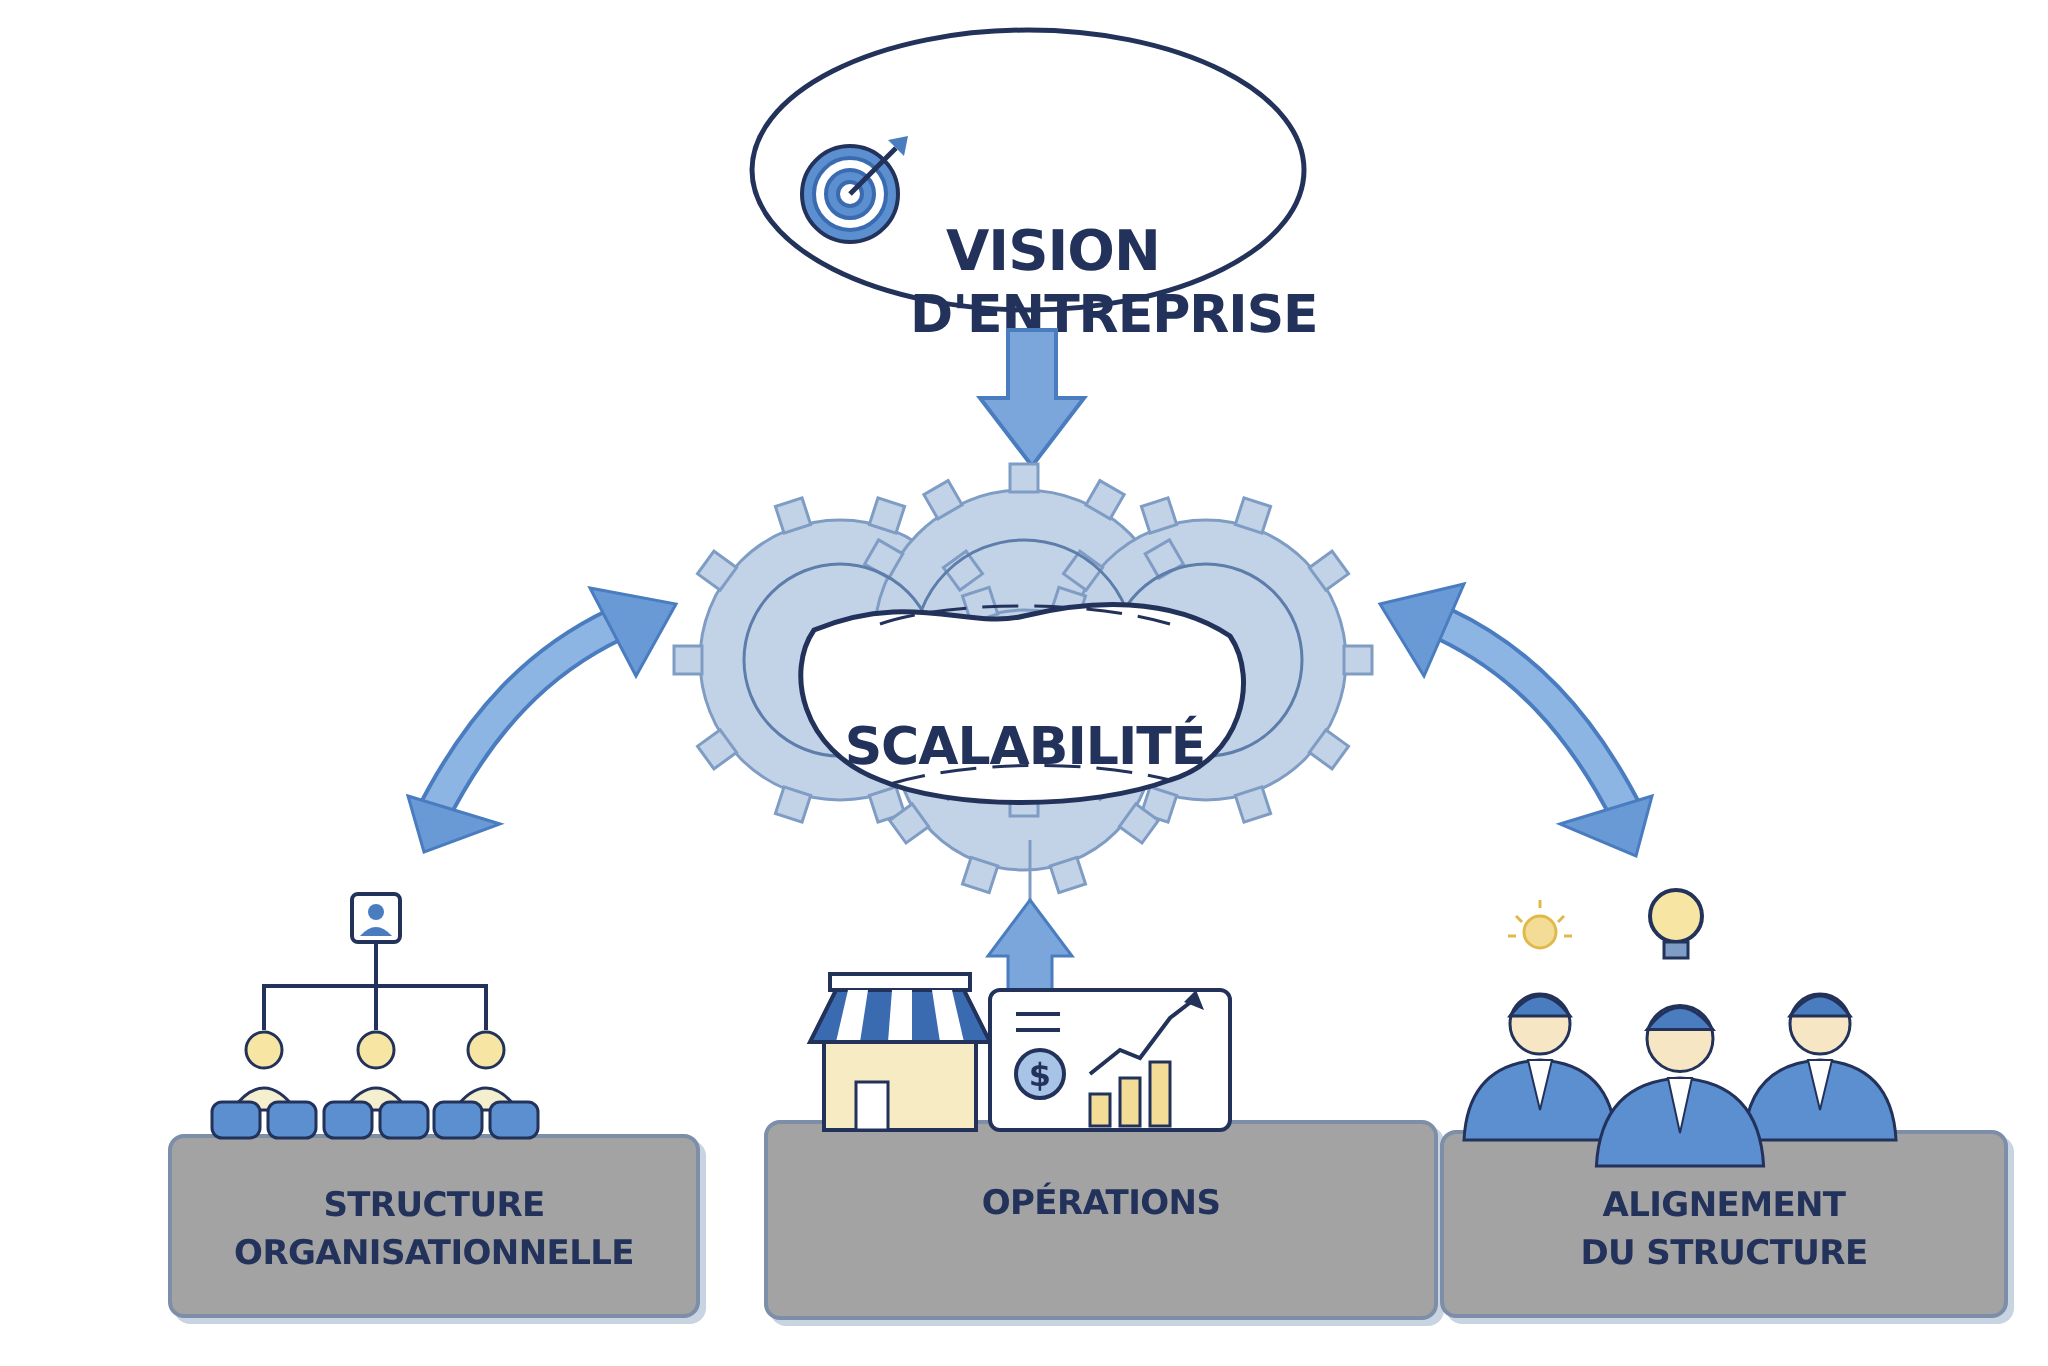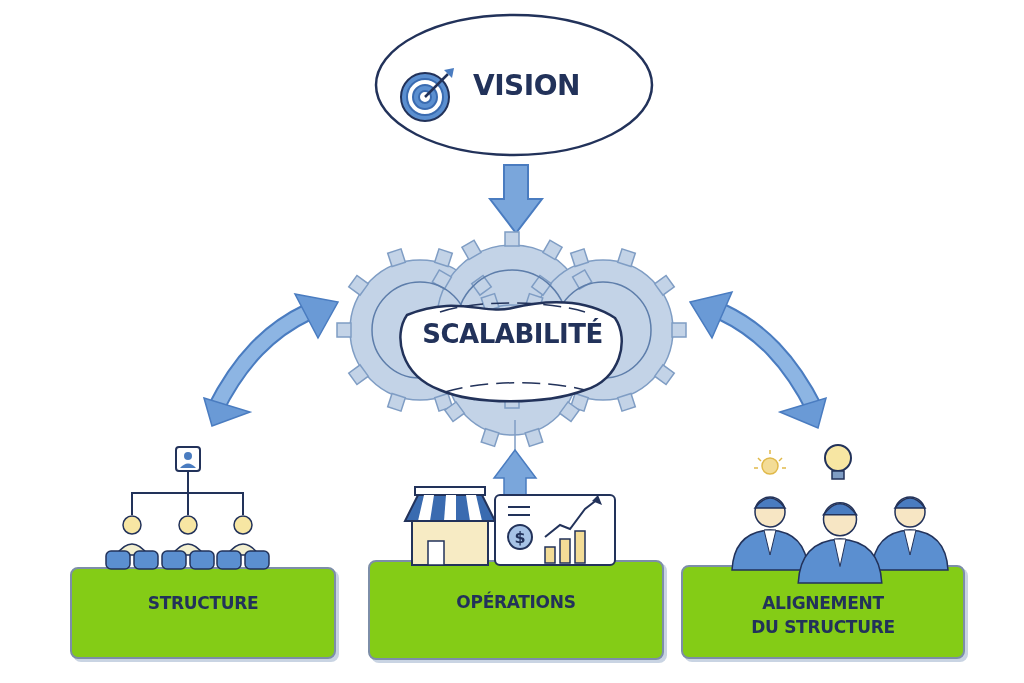--- a/index.html
+++ b/index.html
@@ -1,38 +1,39 @@
 <!DOCTYPE html>
 <html><head>
 <meta charset="utf-8">
 <style>
   html, body { margin:0; padding:0; background:#ffffff; }
   body { width:1024px; height:683px; position:relative; overflow:hidden; font-family:"DejaVu Sans", sans-serif; }
   .abs { position:absolute; }
-  .title-text { color:#22325a; font-weight:bold; text-align:center; letter-spacing:-0.5px; }
-  .card { position:absolute; background:#84cc16; border:2px solid #7d8ea8; border-radius:8px; box-shadow: 3px 3px 0 #c9d4e3; }
+  .title-text { color:#22325a; font-weight:bold; text-align:center; letter-spacing:-0.5px;margin-top:40px; }
+  .card { position:absolute; background:#a3a3a3; border:2px solid #7d8ea8; border-radius:8px; box-shadow: 3px 3px 0 #c9d4e3; margin-left: 14px; }
   .card-label { position:absolute; left:0; right:0; text-align:center; color:#22325a; font-weight:bold; font-size:17px; line-height:24px; letter-spacing:-0.3px; }
   svg { overflow:visible; }
 </style>
 </head>
 <body>
 
 <div class="abs" style="left:373px;top:10px;width:283px;height:150px;">
   <svg width="283" height="150">
     <ellipse cx="141" cy="75" rx="138" ry="70" fill="#fff" stroke="#22325a" stroke-width="2.5"></ellipse>
   </svg>
   <svg class="abs" style="left:25px;top:54px;" width="60" height="60">
     <circle cx="27" cy="33" r="24" fill="#5b8fd0" stroke="#22325a" stroke-width="2"></circle>
     <circle cx="27" cy="33" r="18" fill="#fff" stroke="#3a6bb0" stroke-width="2"></circle>
     <circle cx="27" cy="33" r="12" fill="#5b8fd0" stroke="#3a6bb0" stroke-width="2"></circle>
     <circle cx="27" cy="33" r="6" fill="#fff" stroke="#3a6bb0" stroke-width="2"></circle>
     <line x1="27" y1="33" x2="50" y2="10" stroke="#22325a" stroke-width="2.5"></line>
     <polygon points="46,6 56,4 54,14 50,10" fill="#4a7cc0"></polygon>
   </svg>
   <div class="abs title-text" style="left:100px;top:60px;font-size:28px;line-height:32px;">VISION</div>
+  <div class="abs title-text" style="left:82px;top:93px;font-size:26px;line-height:30px;">D'ENTREPRISE</div>
 </div>
 
 <svg class="abs" style="left:488px;top:165px;" width="56" height="72">
   <polygon points="16,0 40,0 40,34 54,34 28,68 2,34 16,34" fill="#7aa6db" stroke="#4a7cc0" stroke-width="2"></polygon>
 </svg>
 
 <svg class="abs" style="left:345px;top:240px;" width="335" height="200">
   <g fill="#c3d3e7" stroke="#7f9dc4" stroke-width="1.5">
     <circle cx="75" cy="90" r="70"></circle>
     <circle cx="167" cy="80" r="75"></circle>
@@ -108,20 +109,21 @@
   <polygon points="100,132 146,118 138,148" fill="#6a9ad6" stroke="#4a7cc0" stroke-width="1.5"></polygon>
 </svg>
 
 <svg class="abs" style="left:490px;top:420px;" width="50" height="80">
   <line x1="25" y1="0" x2="25" y2="30" stroke="#7f9dc4" stroke-width="1.5"></line>
   <polygon points="25,30 46,58 36,58 36,80 14,80 14,58 4,58" fill="#7aa6db" stroke="#4a7cc0" stroke-width="1.5"></polygon>
 </svg>
 
 <div class="card" style="left:70px;top:567px;width:262px;height:88px;">
   <div class="card-label" style="top:22px;">STRUCTURE</div>
+  <div class="card-label" style="top:46px;">ORGANISATIONNELLE</div>
 </div>
 <svg class="abs" style="left:105px;top:445px;" width="180" height="130">
   <rect x="71" y="2" width="24" height="24" rx="3" fill="#fff" stroke="#22325a" stroke-width="2"></rect>
   <circle cx="83" cy="11" r="4" fill="#4a7cc0"></circle>
   <path d="M75,23 Q83,14 91,23 Z" fill="#4a7cc0"></path>
   <line x1="83" y1="26" x2="83" y2="70" stroke="#22325a" stroke-width="2"></line>
   <polyline points="27,70 27,48 138,48 138,70" fill="none" stroke="#22325a" stroke-width="2"></polyline>
   <g id="org-people">
       <g>
         <circle cx="27" cy="80" r="9" fill="#f7e6a3" stroke="#22325a" stroke-width="1.5"></circle>
@@ -137,21 +139,21 @@
       </g>
       <g>
         <circle cx="138" cy="80" r="9" fill="#f7e6a3" stroke="#22325a" stroke-width="1.5"></circle>
         <path d="M122,110 Q138,88 154,110 Z" fill="#f3efcf" stroke="#22325a" stroke-width="1.5"></path>
         <rect x="112" y="106" width="24" height="18" rx="5" fill="#5b8fd0" stroke="#22325a" stroke-width="1.5"></rect>
         <rect x="140" y="106" width="24" height="18" rx="5" fill="#5b8fd0" stroke="#22325a" stroke-width="1.5"></rect>
       </g>
     </g>
 </svg>
 
-<div class="card" style="left:368px;top:560px;width:292px;height:96px;">
+<div class="card" style="left:368px;top:560px;width:292px;height:96px;padding-left:41px;">
   <div class="card-label" style="top:28px;">OPÉRATIONS</div>
 </div>
 <svg class="abs" style="left:400px;top:485px;" width="220" height="85">
   <rect x="15" y="2" width="70" height="8" fill="#fff" stroke="#22325a" stroke-width="2"></rect>
   <path d="M5,36 L18,10 L82,10 L95,36 Z" fill="#3a6bb0" stroke="#22325a" stroke-width="2"></path>
   <g fill="#fff">
       <polygon points="24,10 34,10 30,36 18,36"></polygon>
       <polygon points="46,10 56,10 56,36 44,36"></polygon>
       <polygon points="66,10 76,10 82,36 70,36"></polygon>
     </g>
@@ -164,21 +166,21 @@
   <text x="120" y="58" font-size="16" font-weight="bold" text-anchor="middle" fill="#22325a" font-family="DejaVu Sans, sans-serif">$</text>
   <g fill="#f3dc96" stroke="#22325a" stroke-width="1.5">
     <rect x="145" y="62" width="10" height="16"></rect>
       <rect x="160" y="54" width="10" height="24"></rect>
       <rect x="175" y="46" width="10" height="32"></rect>
   </g>
   <polyline points="145,52 160,40 170,44 185,24 198,14" fill="none" stroke="#22325a" stroke-width="2"></polyline>
   <polygon points="198,10 202,20 192,16" fill="#22325a"></polygon>
 </svg>
 
-<div class="card" style="left:681px;top:565px;width:280px;height:90px;text-decoration:underline;">
+<div class="card" style="left:706px;top:565px;width:280px;height:90px;text-decoration:underline;">
   <div class="card-label" style="top:24px;">ALIGNEMENT</div>
   <div class="card-label" style="top:48px;">DU STRUCTURE</div>
 </div>
 <svg class="abs" style="left:730px;top:438px;" width="220" height="135">
   <circle cx="40" cy="28" r="8" fill="#f3dc96" stroke="#e0b94a" stroke-width="1.5"></circle>
   <g stroke="#e0b94a" stroke-width="1.5">
       <line x1="40" y1="12" x2="40" y2="16"></line>
       <line x1="28" y1="20" x2="31" y2="23"></line>
       <line x1="52" y1="20" x2="49" y2="23"></line>
       <line x1="24" y1="30" x2="28" y2="30"></line>

